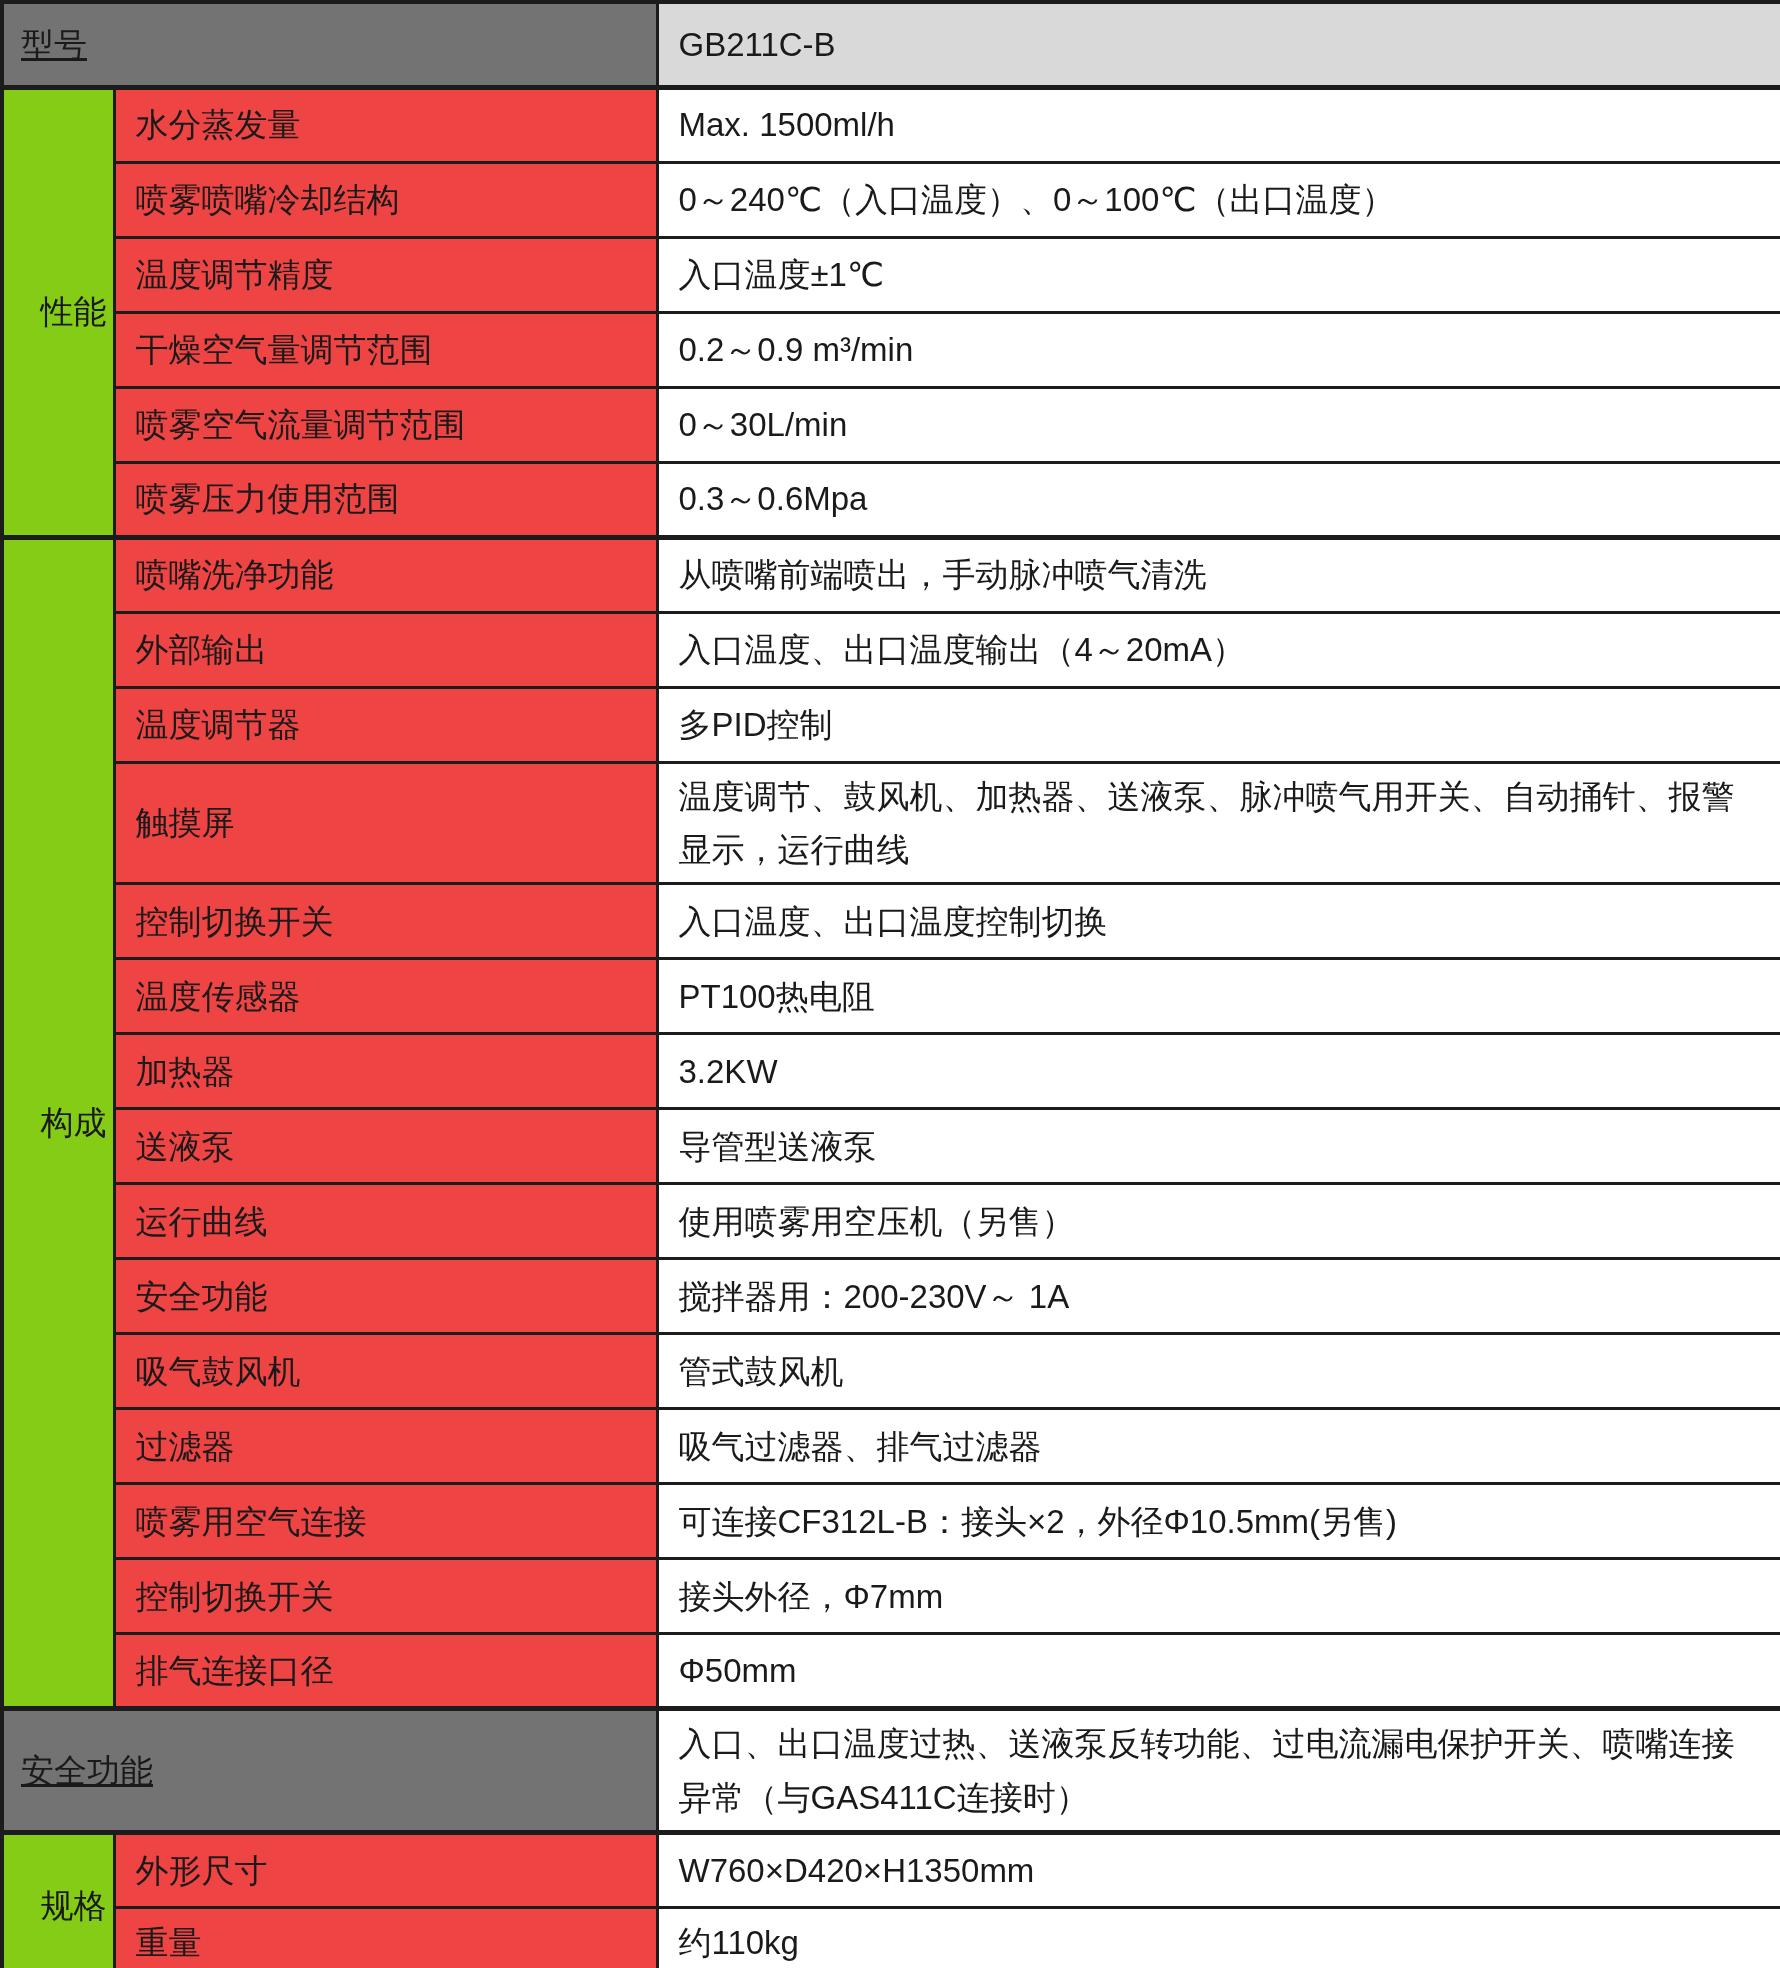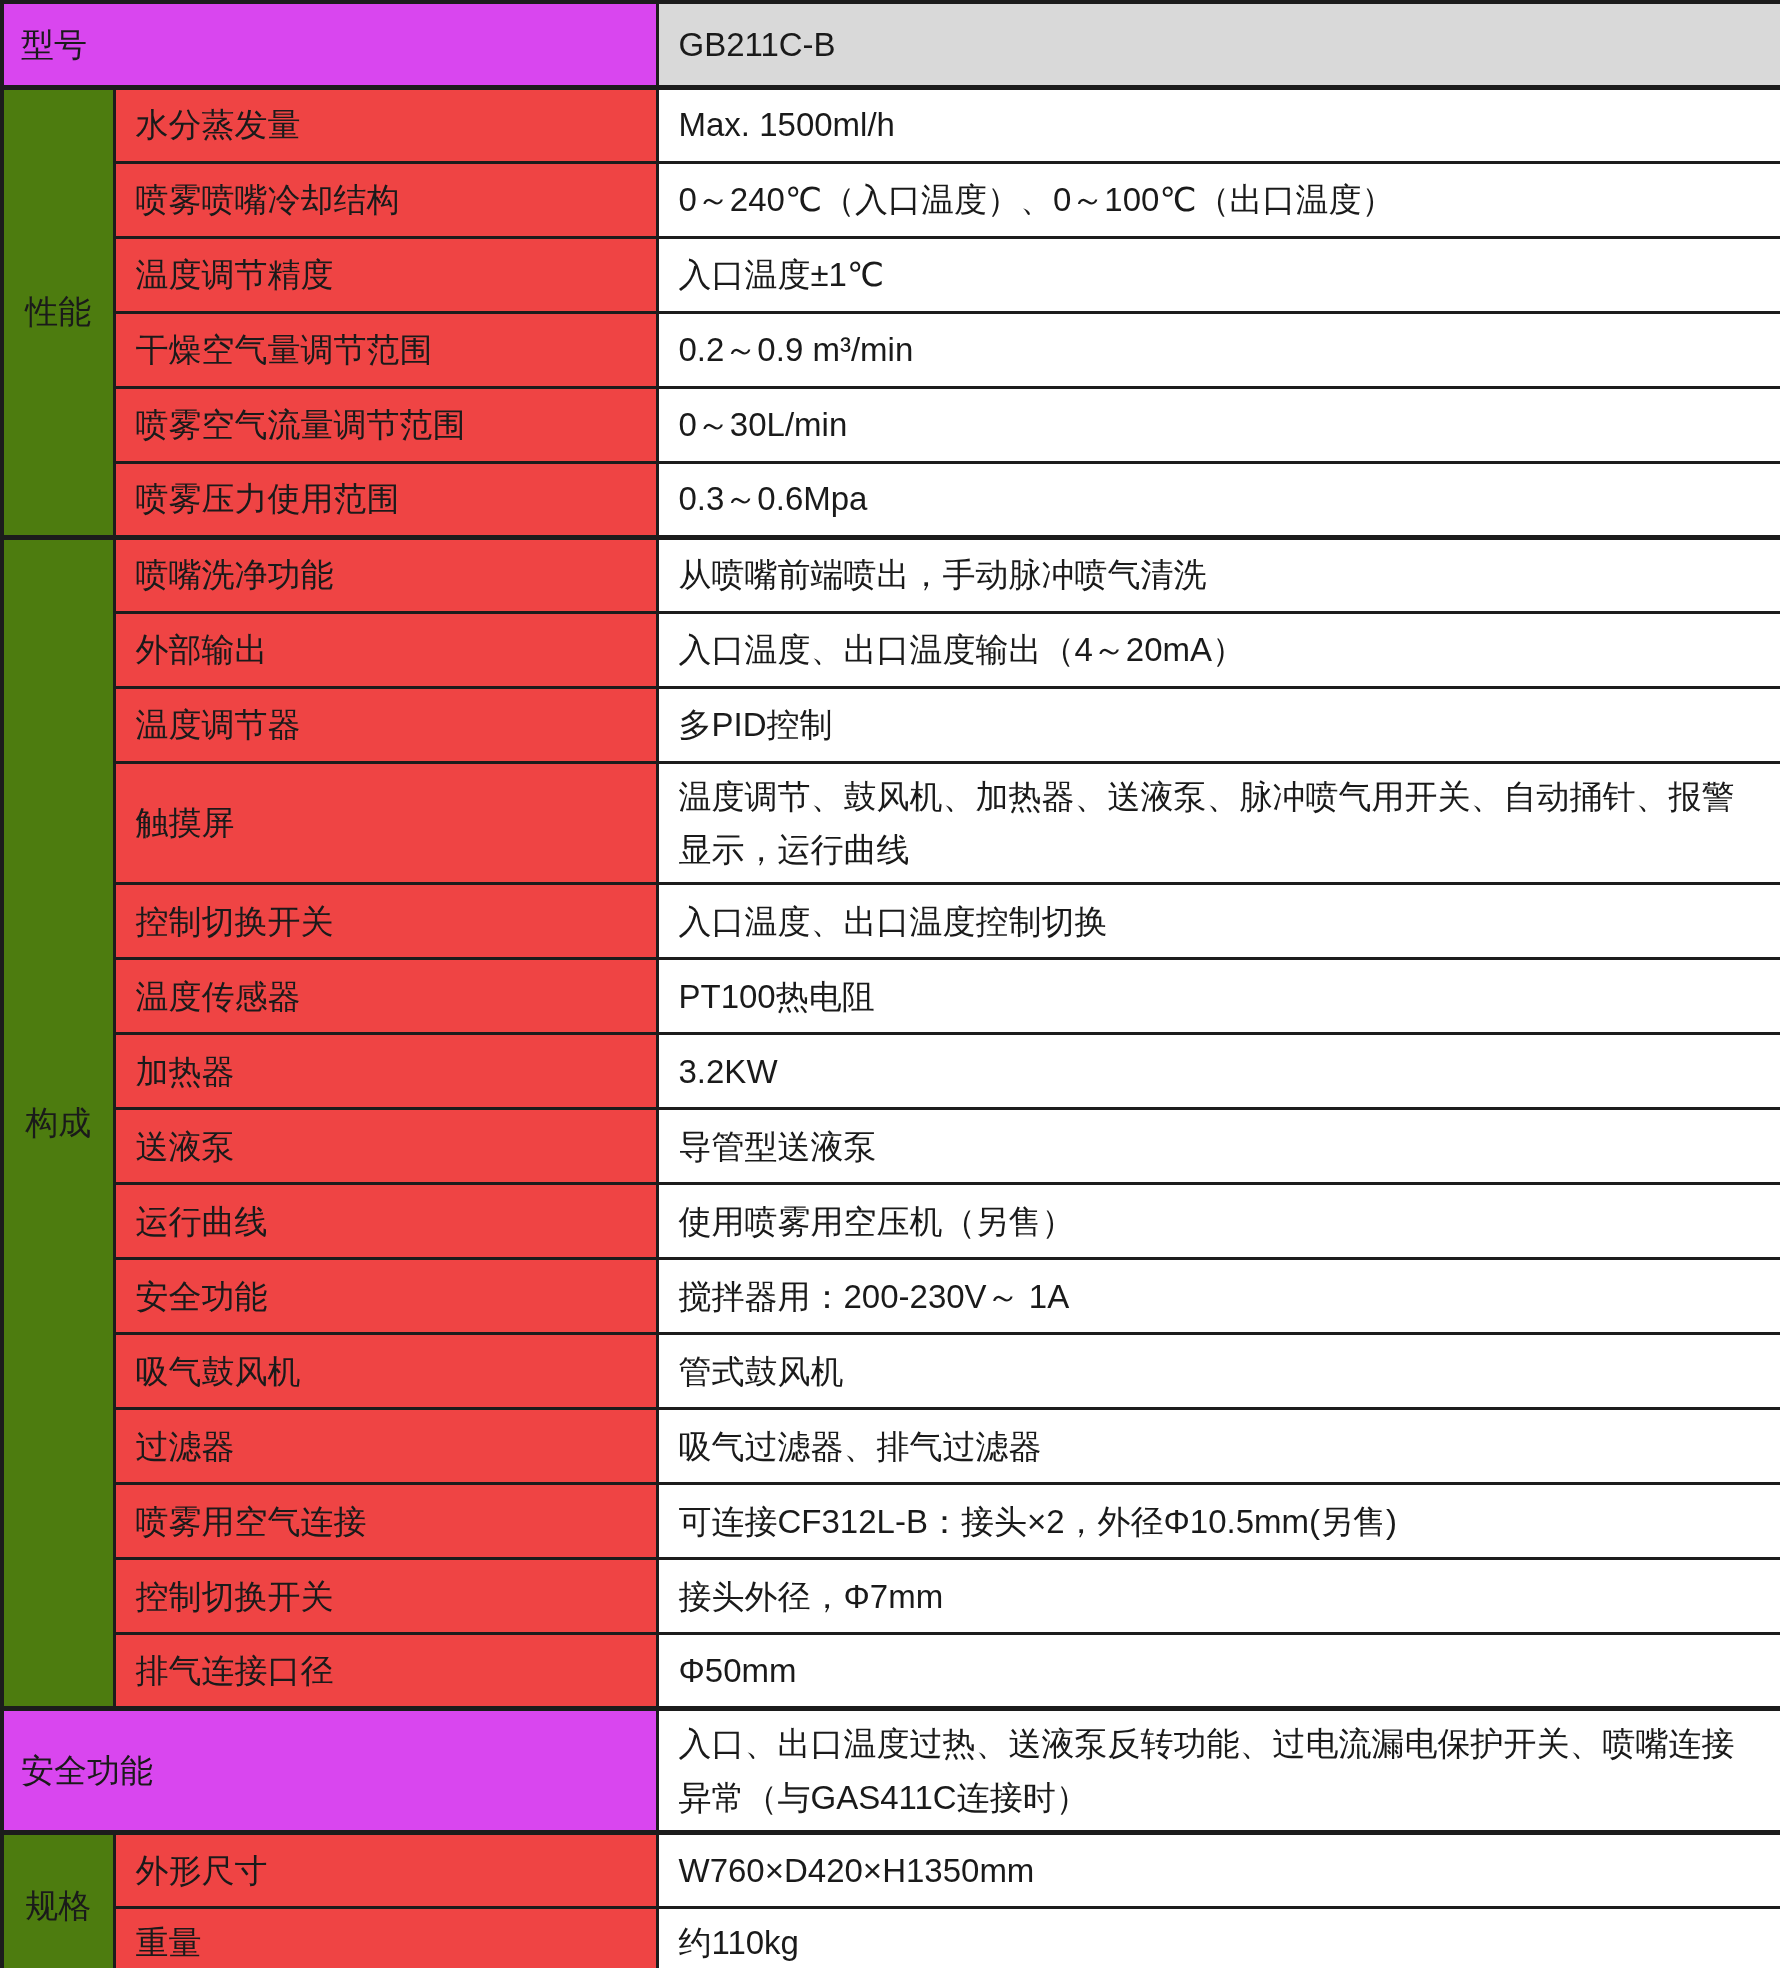--- a/index.html
+++ b/index.html
@@ -25,29 +25,30 @@
     line-height: 1.62;
     padding: 6px 26px 6px 20px;
     word-break: break-all;
   }
   tr.r      { height: 75px; }
   tr.hdr    { height: 85px; }
   tr.tall   { height: 117px; }
   tr.last   { height: 70px; }
   tr.sec td { border-top-width: 5px; }      
   td.group {
-    background: #4d7c0f;
-    text-align: center;
+    background: #84cc16;
+    text-align: right;
     padding: 6px 6px;
   }
   td.label  { background: #ef4444; }
   td.value  { background: #ffffff; }
   td.merged {                               
-    background: #d946ef;
+    background: #737373;
     padding-left: 17px;
+    text-decoration: underline;
   }
   td.hdrval { background: #d9d9d9; }        
 </style>
 </head>
 <body>
 
 <table class="spec">
   <colgroup>
     <col style="width:112px">
     <col style="width:543px">

